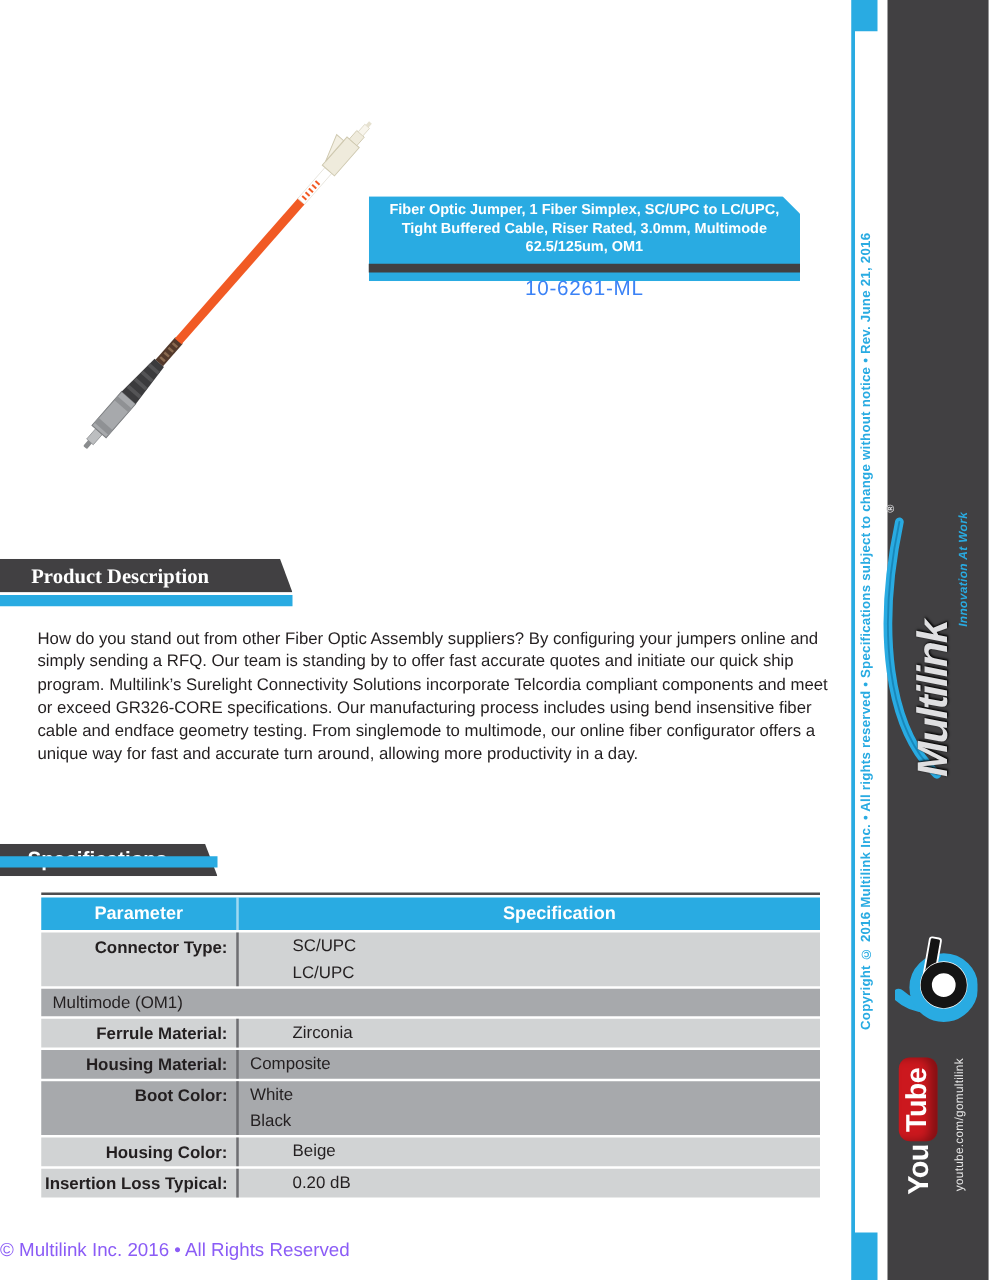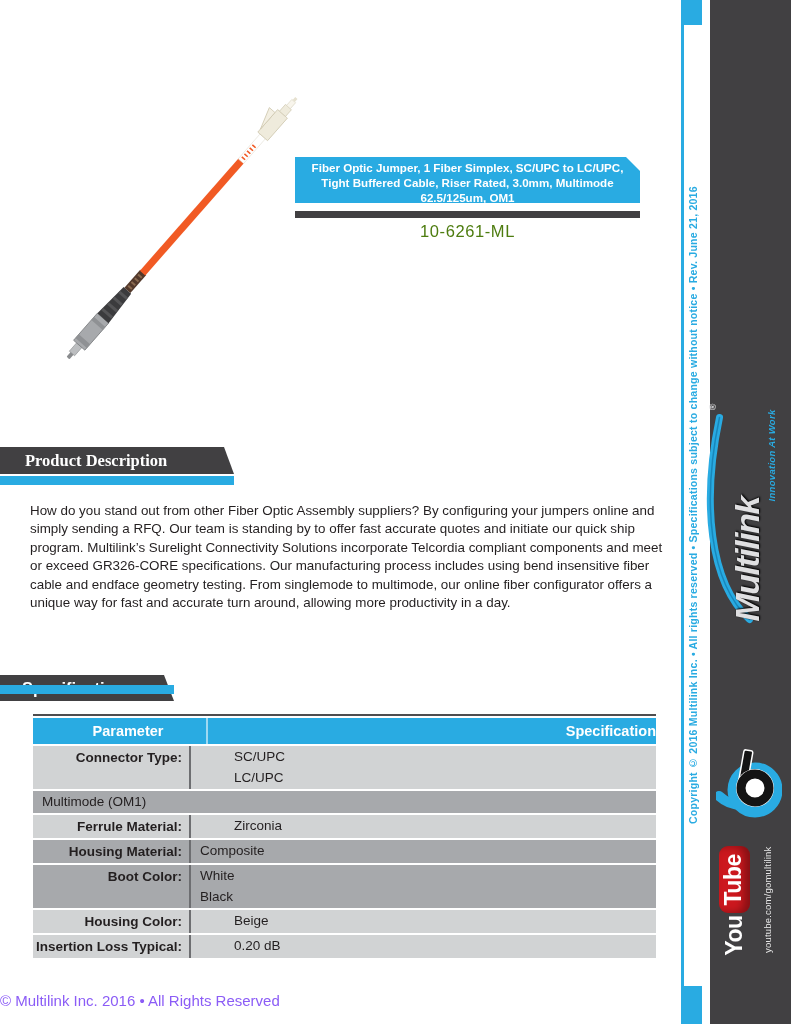--- a/index.html
+++ b/index.html
@@ -7,29 +7,29 @@
   body {
     position:relative; overflow:hidden; background:#ffffff;
     font-family:"Liberation Sans","DejaVu Sans",sans-serif;
     color:#231F20;
   }
   
   .product-image { position:absolute; left:25px; top:85px; width:290px; height:300px; }
 
   
   .title-box {
-    position:absolute; left:295px; top:157px; width:345px; height:46px;
+    position:absolute; left:295px; top:157px; width:345px; height:68px;
     background:#29ABE2; color:#fff; font-weight:bold; font-size:11.6px;
     text-align:center; padding-top:3px; line-height:15px;
     clip-path:polygon(0 0, calc(100% - 14px) 0, 100% 14px, 100% 100%, 0 100%);
   }
   .title-underbar { position:absolute; left:295px; top:211px; width:345px; height:7px; background:#414042; }
   .part-number {
     position:absolute; left:295px; top:222px; width:345px; text-align:center;
-    font-size:16.5px; color:#4d7c0f; letter-spacing:0.6px;
+    font-size:16.5px; color:#3b82f6; letter-spacing:0.6px;
   }
 
   
   .sec-bar {
     position:absolute; left:0; background:#414042; color:#fff; font-weight:bold;
     font-size:16.5px; display:flex; align-items:center;
   }
   .sec-bar.pd   { top:447px; height:27px; width:234px; padding-left:25px;
     clip-path:polygon(0 0, 224px 0, 234px 27px, 0 27px);font-family:Liberation Serif, serif; }
   .sec-bar.spec { top:675px; height:26px; width:174px; padding-left:22px;
@@ -44,23 +44,23 @@
   }
 
   
   .spec-table {
     position:absolute; left:33px; top:714px; width:623px;
     border-top:2px solid #4d4d4f; padding-top:2px;
   }
   .tbl-header { display:flex; background:#29ABE2; height:26px; margin-bottom:2px; }
   .tbl-header .c1 {
     width:158px; border-right:2px solid rgba(255,255,255,.55);
-    display:flex; align-items:center; justify-content:center;margin-left:17px;
-  }
-  .tbl-header .c2 { flex:1; display:flex; align-items:center; justify-content:flex-end;padding-left:48px; }
+    display:flex; align-items:center; justify-content:center;
+  }
+  .tbl-header .c2 { flex:1; display:flex; align-items:center; justify-content:center;padding-left:48px; }
   .tbl-header span { color:#fff; font-weight:bold; font-size:14.5px; }
   .tbl-row { display:flex; margin-bottom:2px; }
   .tbl-row.shade-light { background:#D1D3D4;gap:34px; }
   .tbl-row.shade-dark  { background:#A7A9AC; }
   .tbl-row .param {
     width:158px; border-right:2px solid #6d6e71; text-align:right;
     font-weight:bold; font-size:13.5px; line-height:21px; padding:1px 7px 1px 2px;
   }
   .tbl-row .vals { flex:1; font-size:13.5px; line-height:21px; padding:0 0 1px 9px; }
 

